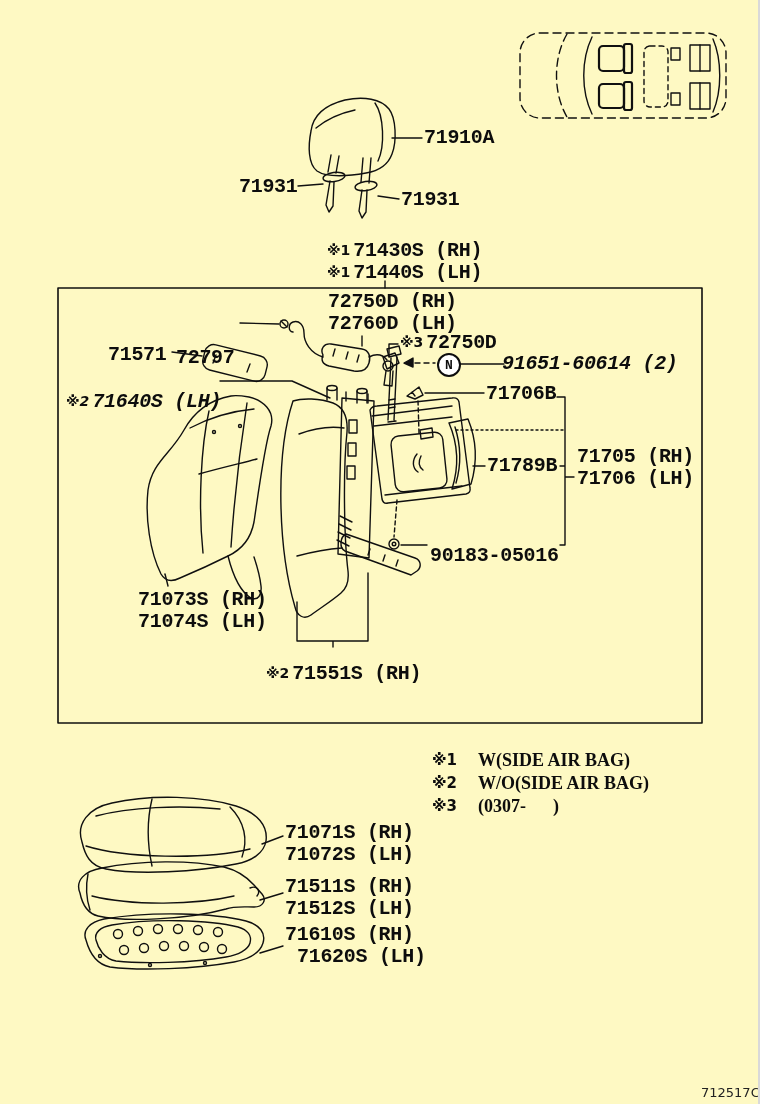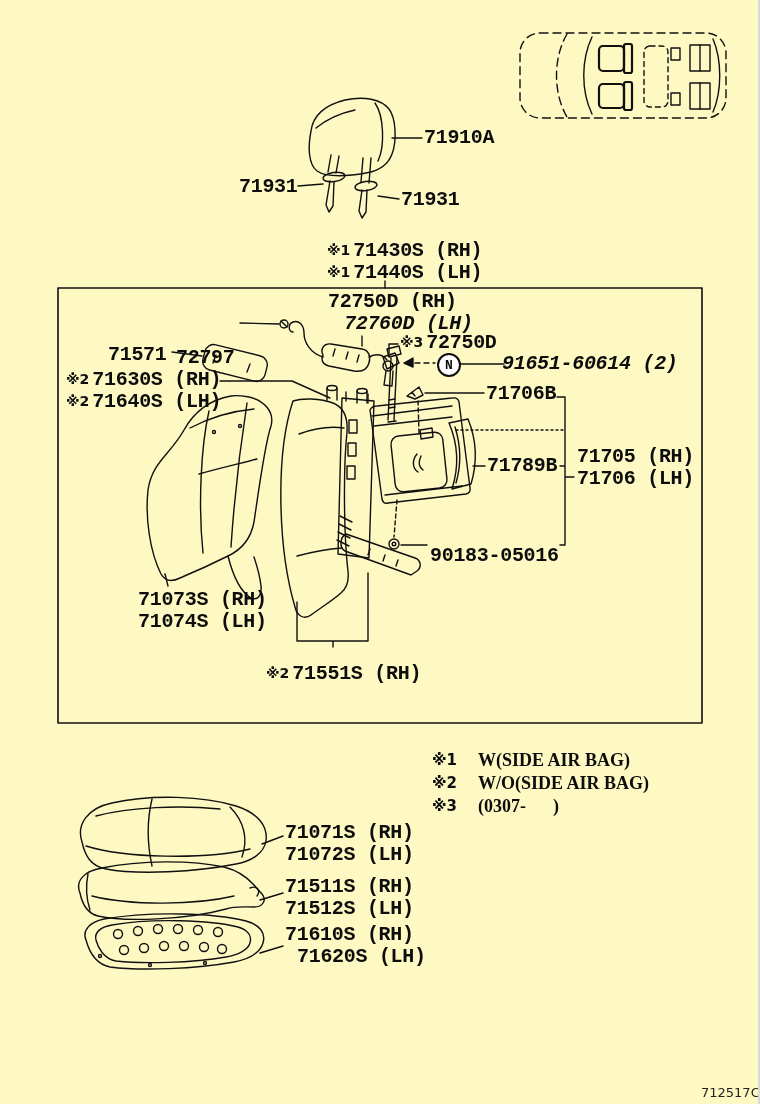--- a/index.html
+++ b/index.html
@@ -208,27 +208,26 @@
 </svg>
 
 <div class="pn" style="left:424px;top:127px;"><span>71910A</span></div>
 <div class="pn" style="left:239px;top:176px;"><span>71931</span></div>
 <div class="pn" style="left:401px;top:189px;"><span>71931</span></div>
 
 <div class="pn" style="left:327px;top:240px;"><span class="pre">※1</span><span>71430S (RH)</span></div>
 <div class="pn" style="left:327px;top:262px;"><span class="pre">※1</span><span>71440S (LH)</span></div>
 
 <div class="pn" style="left:328px;top:291px;"><span>72750D (RH)</span></div>
-<div class="pn" style="left:344px;top:313px;font-style:italic;"><span>72760D (LH)</span></div>
+<div class="pn" style="left:328px;top:313px;"><span>72760D (LH)</span></div>
 
 <div class="pn" style="left:176px;top:312px;margin-top:35px;"><span>72797</span></div>
 <div class="pn" style="left:108px;top:344px;"><span>71571</span></div>
 
-<div class="pn" style="left:66px;top:369px;"><span class="pre">※2</span><span>71630S (RH)</span></div>
-<div class="pn" style="left:66px;top:391px;"><span class="pre">※2</span><span>71640S (LH)</span></div>
+<div class="pn" style="left:66px;top:391px;font-style:italic;"><span class="pre">※2</span><span>71640S (LH)</span></div>
 
 <div class="pn" style="left:400px;top:332px;"><span class="pre">※3</span><span>72750D</span></div>
 
 <div class="nut">
       <span>N</span>
     </div>
 <div class="pn" style="left:502px;top:353px;font-style:italic;"><span>91651-60614 (2)</span></div>
 
 <div class="pn" style="left:486px;top:383px;"><span>71706B</span></div>
 <div class="pn" style="left:487px;top:455px;"><span>71789B</span></div>

